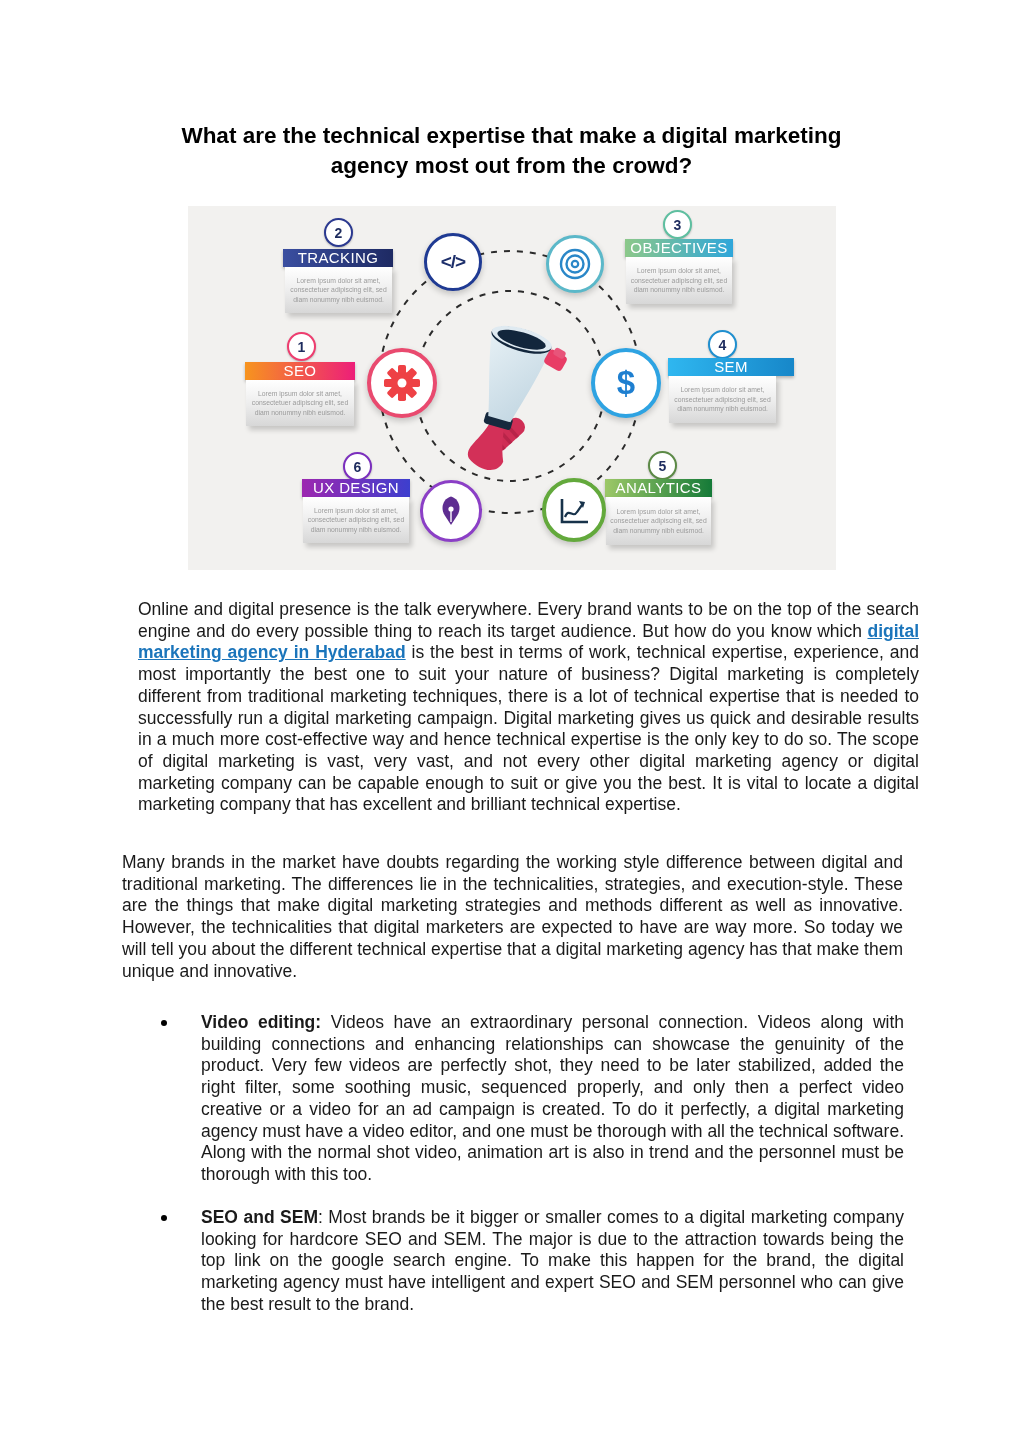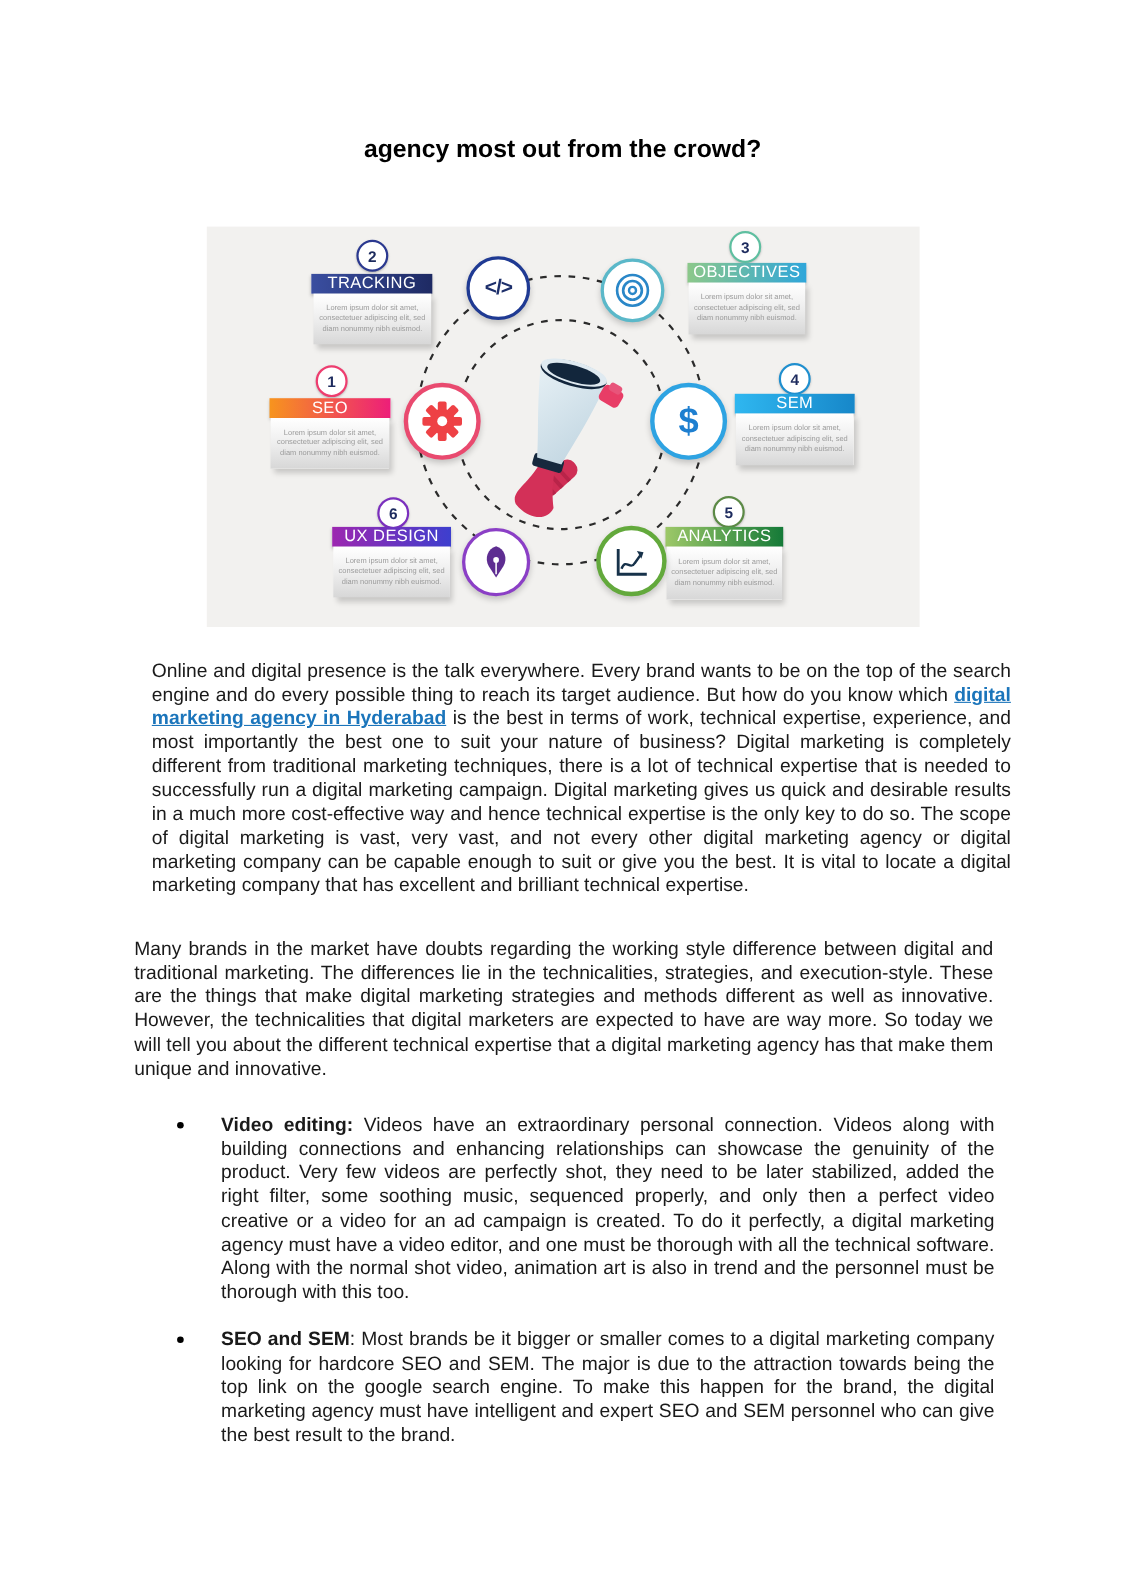--- a/index.html
+++ b/index.html
@@ -54,20 +54,21 @@
   }
   .bullet .btext{
     margin-left:59px;text-align:justify;font-size:17.5px;line-height:21.7px;
   }
   .bold{font-weight:bold;}
 </style>
 </head>
 <body>
 
 <div class="title">
+  <div>What are the technical expertise that make a digital marketing</div>
   <div>agency most out from the crowd?</div>
 </div>
 
 <div class="figure">
 
   <svg class="fig-svg" width="648" height="364" viewBox="0 0 648 364">
     <defs>
       <linearGradient id="gradGear" x1="0" y1="0" x2="1" y2="1">
         <stop offset="0" stop-color="#f7941e"></stop>
           <stop offset="1" stop-color="#ed1e53"></stop>
@@ -133,21 +134,21 @@
   <div class="item-header" style="left:437px;top:33px;width:108px;background:linear-gradient(90deg,#8CC88A,#2FA6DA);">OBJECTIVES</div>
   <div class="item-body" style="left:438px;top:51px;width:106px;height:47px;">
     <span>Lorem ipsum dolor sit amet,</span>
     <span>consectetuer adipiscing elit, sed</span>
     <span>diam nonummy nibh euismod.</span>
   </div>
 
   <div class="item-number" style="left:520px;top:124px;border:2.5px solid #1f8fcf;">
       <span>4</span>
     </div>
-  <div class="item-header" style="left:480px;top:152px;width:109px;background:linear-gradient(90deg,#2FB7F0,#1787C9);">SEM</div>
+  <div class="item-header" style="left:480px;top:152px;width:126px;background:linear-gradient(90deg,#2FB7F0,#1787C9);">SEM</div>
   <div class="item-body" style="left:481px;top:170px;width:107px;height:47px;">
     <span>Lorem ipsum dolor sit amet,</span>
     <span>consectetuer adipiscing elit, sed</span>
     <span>diam nonummy nibh euismod.</span>
   </div>
 
   <div class="item-number" style="left:460px;top:245px;border:2.5px solid #5c8a46;">
       <span>5</span>
     </div>
   <div class="item-header" style="left:417px;top:273px;width:107px;background:linear-gradient(90deg,#9DC868,#157A38);">ANALYTICS</div>

